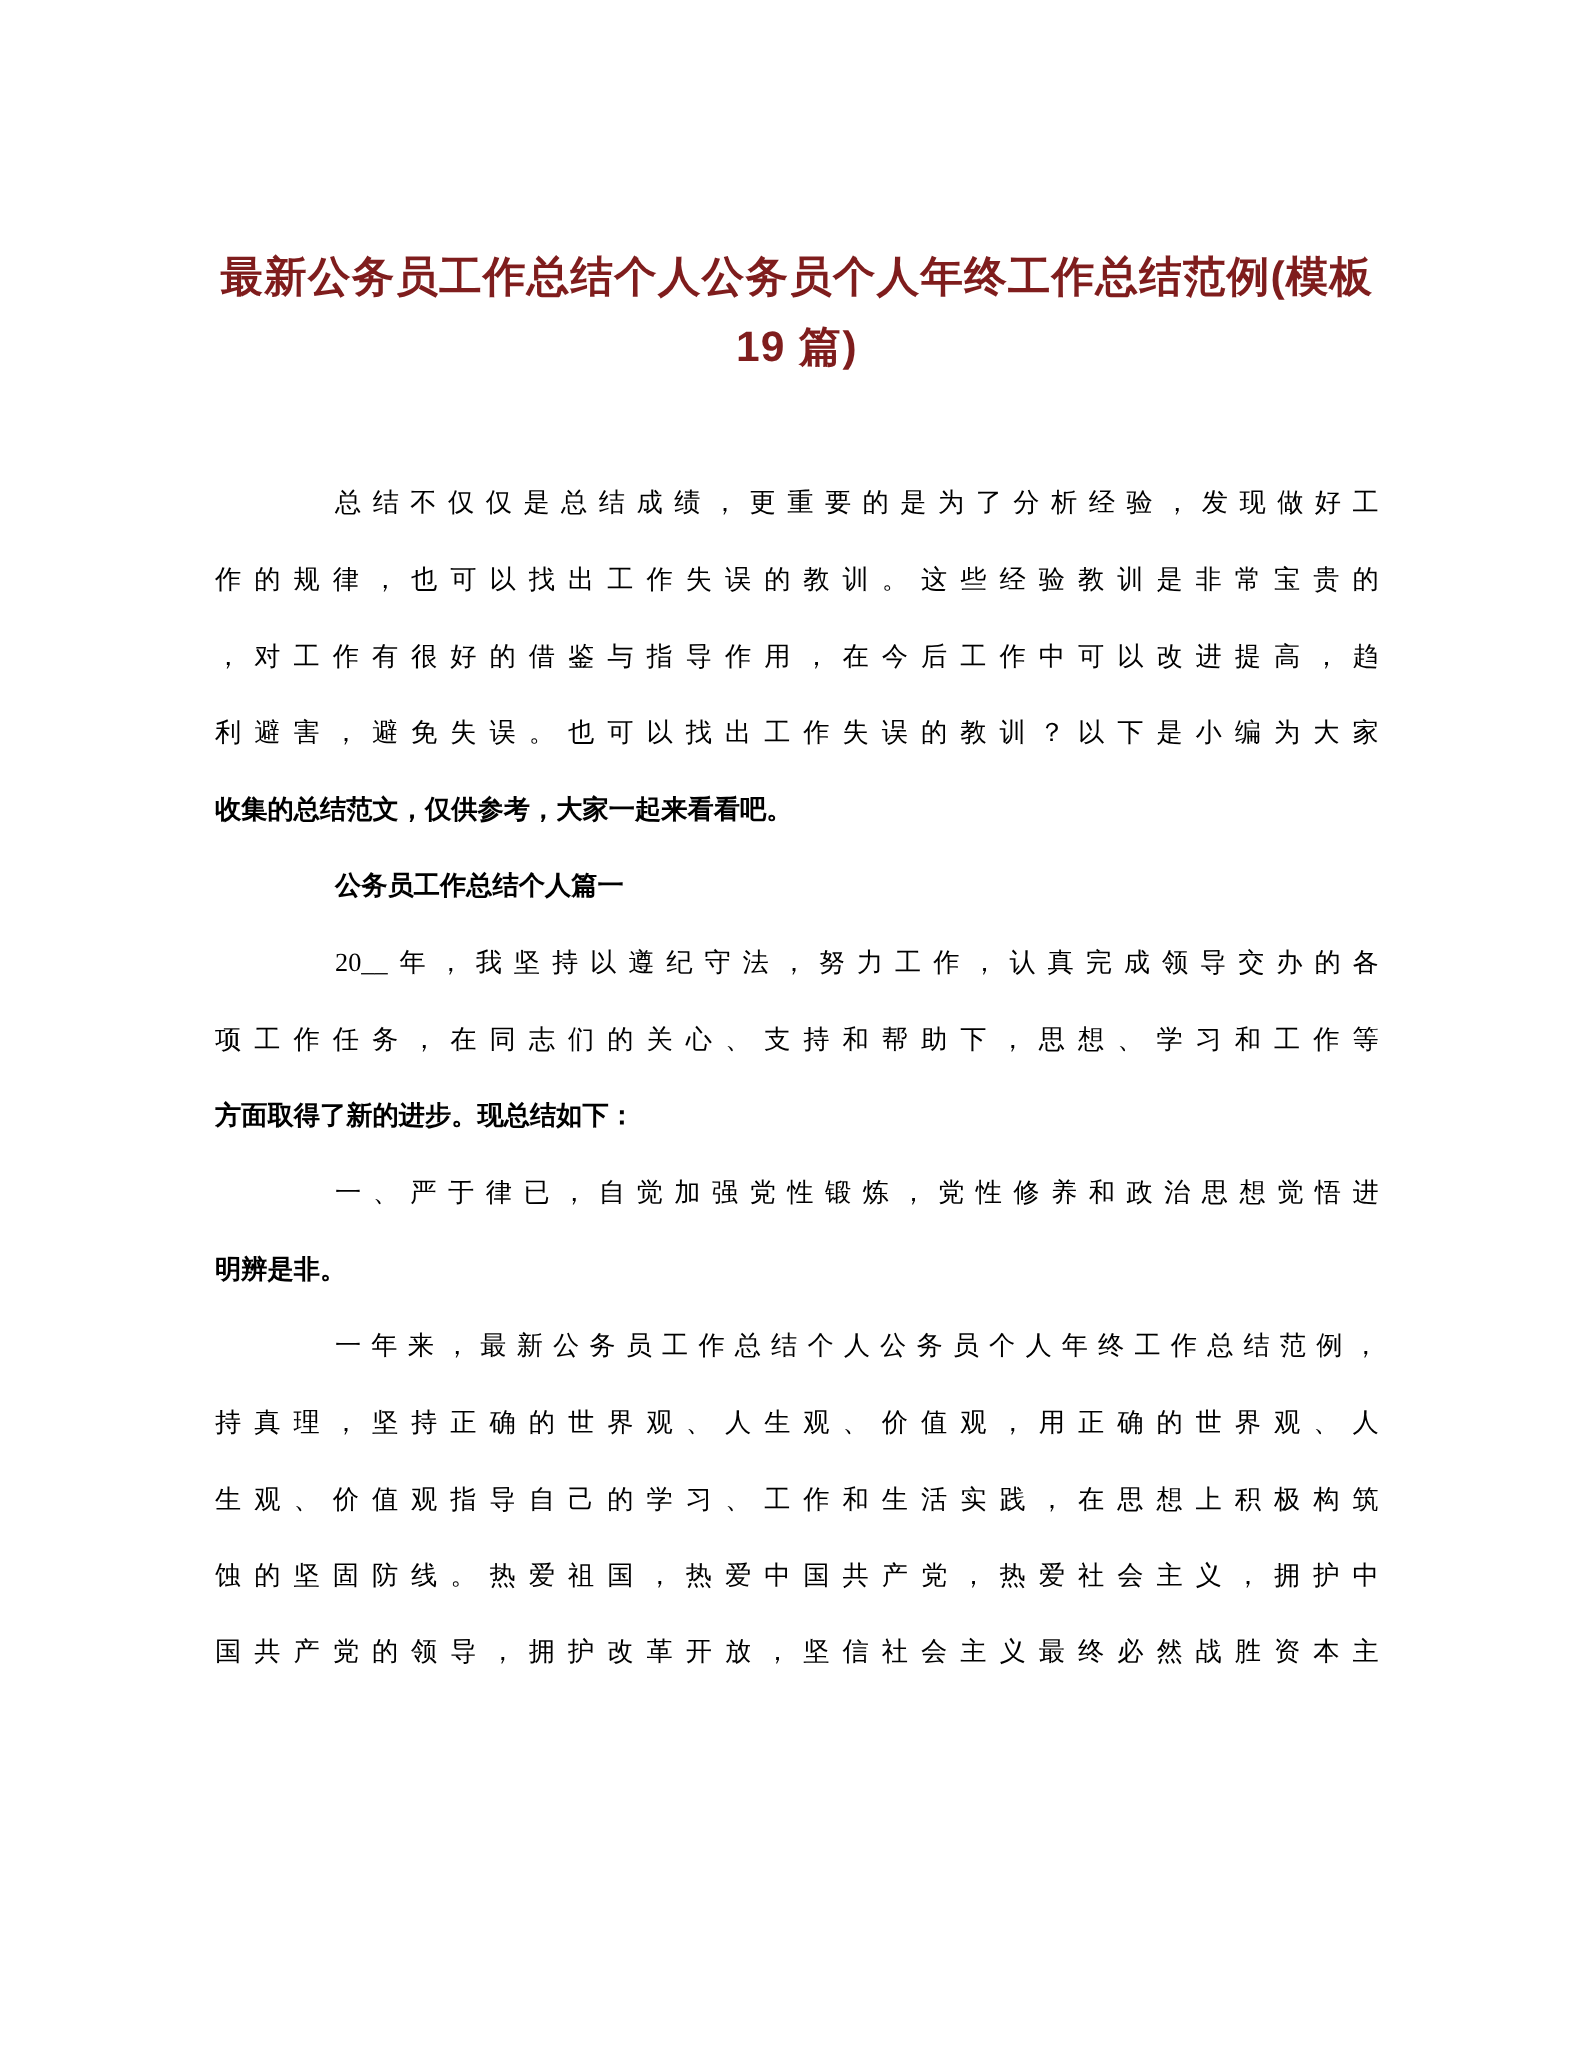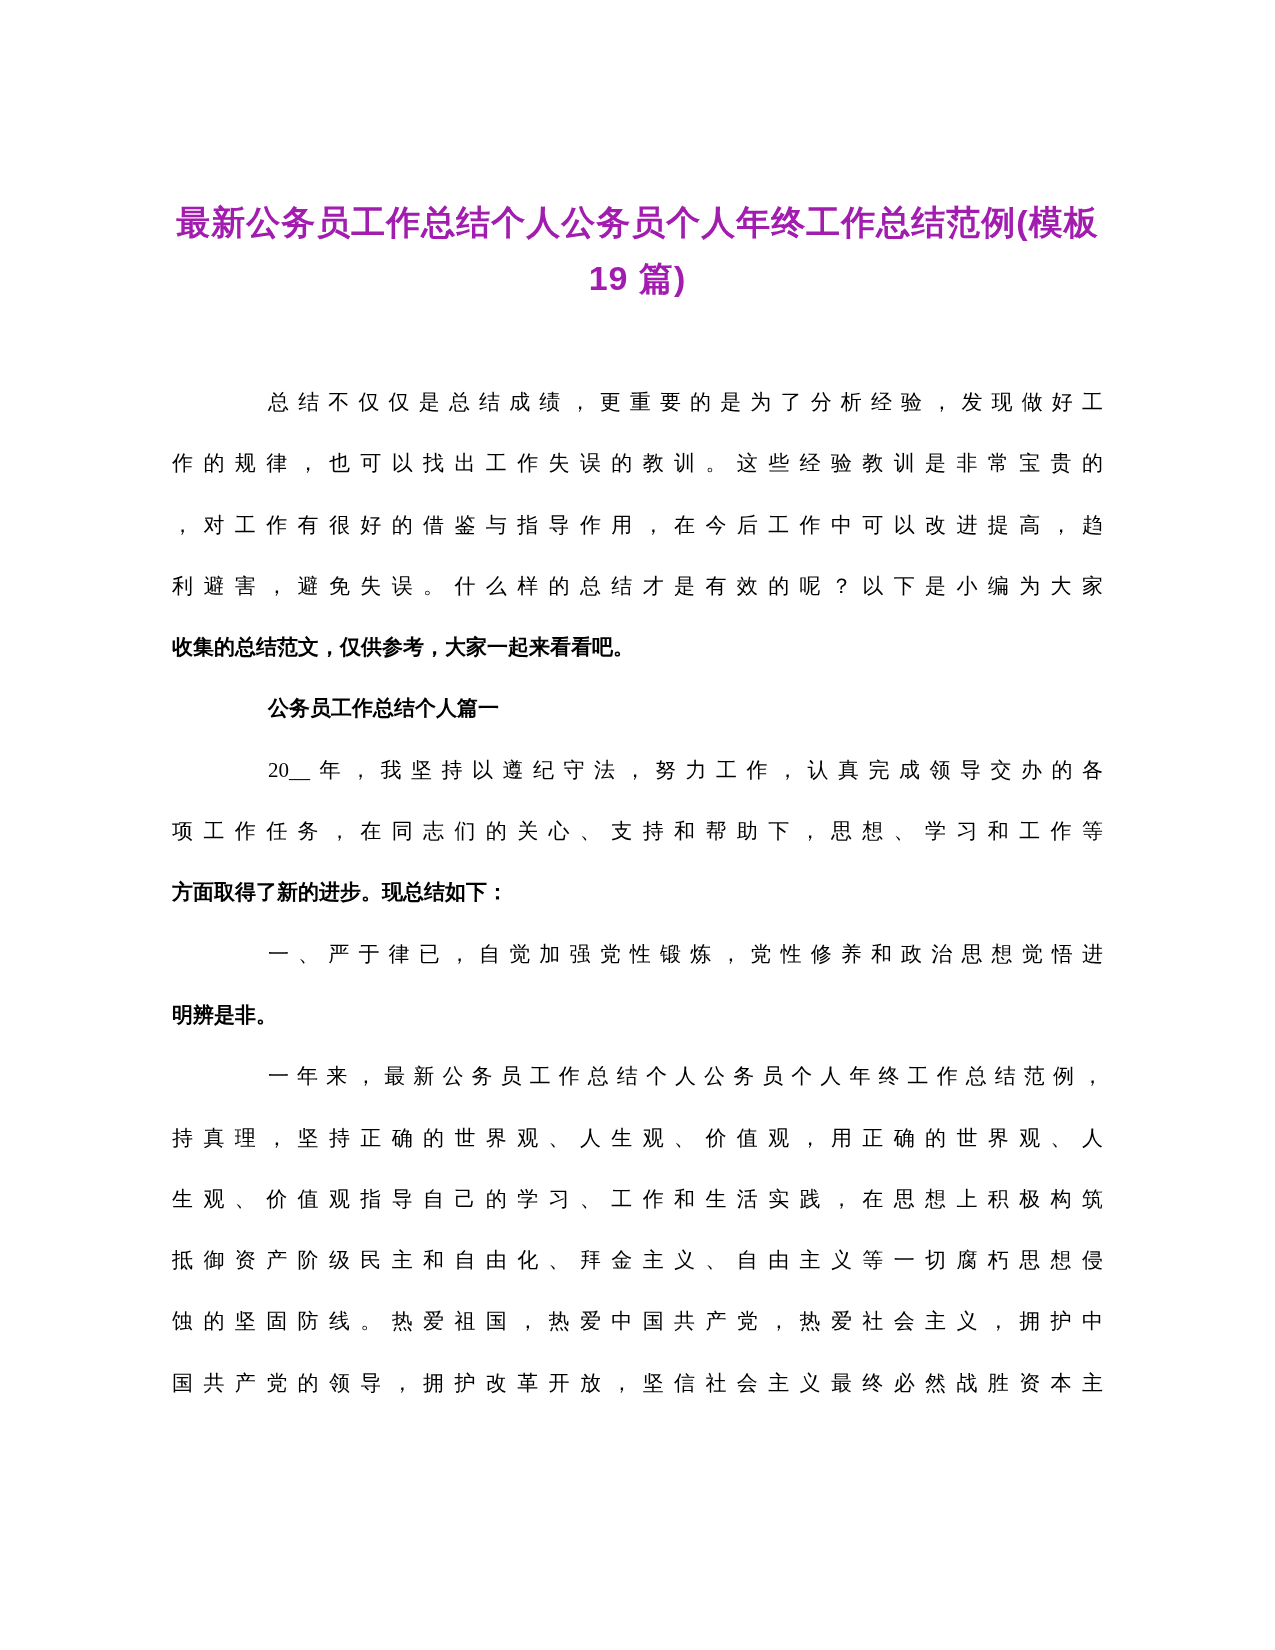--- a/index.html
+++ b/index.html
@@ -21,21 +21,21 @@
     top: 194px;
     left: 172px;
     width: 931px;
     margin: 0;
     text-align: center;
     font-family: "Liberation Sans", "DejaVu Sans", sans-serif;
     font-weight: 700;
     font-size: 34px;
     line-height: 56px;
     letter-spacing: 1px;
-    color: #a21caf;
+    color: #7f1d1d;
   }
   .doc-title .title-line {
     display: block;
   }
   .doc-body {
     position: absolute;
     top: 372px;
     left: 172px;
     width: 931px;
     font-size: 21px;
@@ -67,33 +67,32 @@
   <h1 class="doc-title">
     <span class="title-line">最新公务员工作总结个人公务员个人年终工作总结范例(模板</span>
     <span class="title-line">19 篇)</span>
   </h1>
 
   <div class="doc-body">
 
     <div class="line indent">总结不仅仅是总结成绩，更重要的是为了分析经验，发现做好工</div>
     <div class="line">作的规律，也可以找出工作失误的教训。这些经验教训是非常宝贵的</div>
     <div class="line">，对工作有很好的借鉴与指导作用，在今后工作中可以改进提高，趋</div>
-    <div class="line">利避害，避免失误。什么样的总结才是有效的呢？以下是小编为大家</div>
+    <div class="line">利避害，避免失误。也可以找出工作失误的教训？以下是小编为大家</div>
     <div class="line plain">收集的总结范文，仅供参考，大家一起来看看吧。</div>
 
     <div class="line indent plain">公务员工作总结个人篇一</div>
 
     <div class="line indent">20__年，我坚持以遵纪守法，努力工作，认真完成领导交办的各</div>
     <div class="line">项工作任务，在同志们的关心、支持和帮助下，思想、学习和工作等</div>
     <div class="line plain">方面取得了新的进步。现总结如下：</div>
 
     <div class="line indent">一、严于律已，自觉加强党性锻炼，党性修养和政治思想觉悟进</div>
     <div class="line plain">明辨是非。</div>
 
     <div class="line indent">一年来，最新公务员工作总结个人公务员个人年终工作总结范例，</div>
     <div class="line">持真理，坚持正确的世界观、人生观、价值观，用正确的世界观、人</div>
     <div class="line">生观、价值观指导自己的学习、工作和生活实践，在思想上积极构筑</div>
-    <div class="line">抵御资产阶级民主和自由化、拜金主义、自由主义等一切腐朽思想侵</div>
     <div class="line">蚀的坚固防线。热爱祖国，热爱中国共产党，热爱社会主义，拥护中</div>
     <div class="line">国共产党的领导，拥护改革开放，坚信社会主义最终必然战胜资本主</div>
   </div>
 
 </div>
 
 </body></html>

